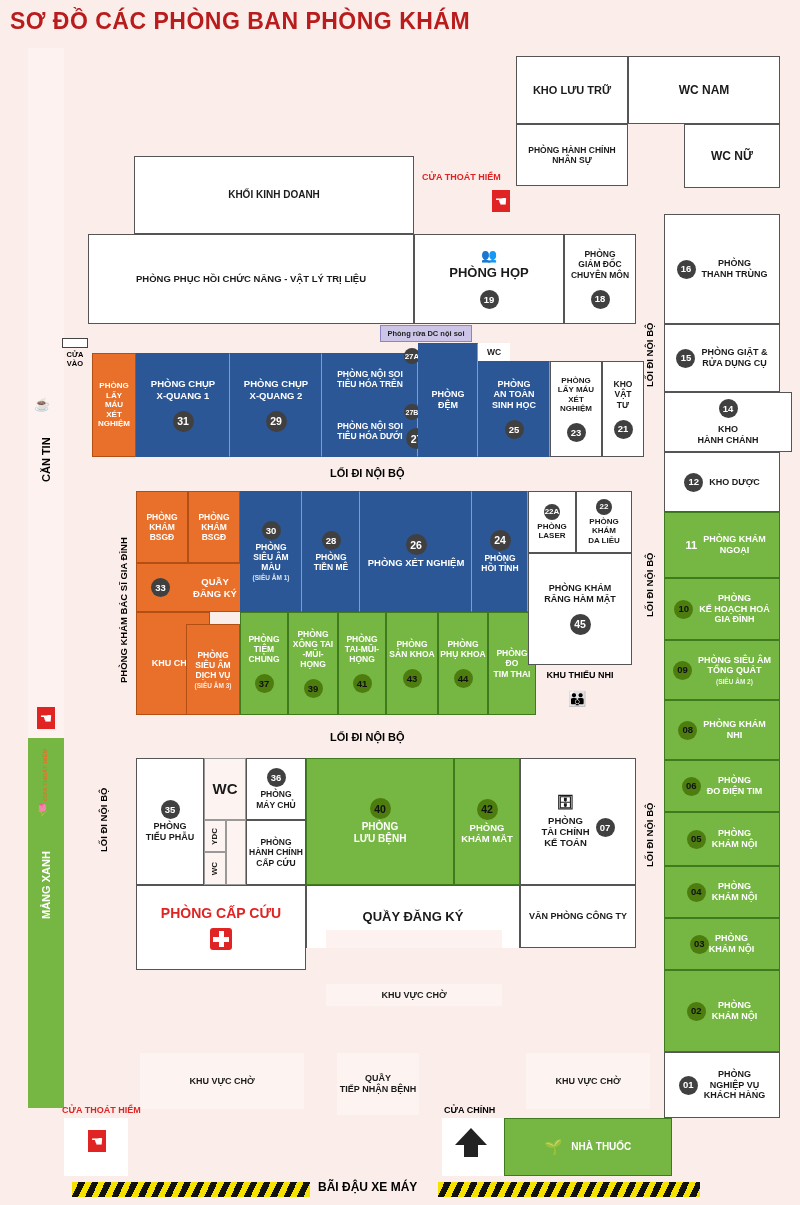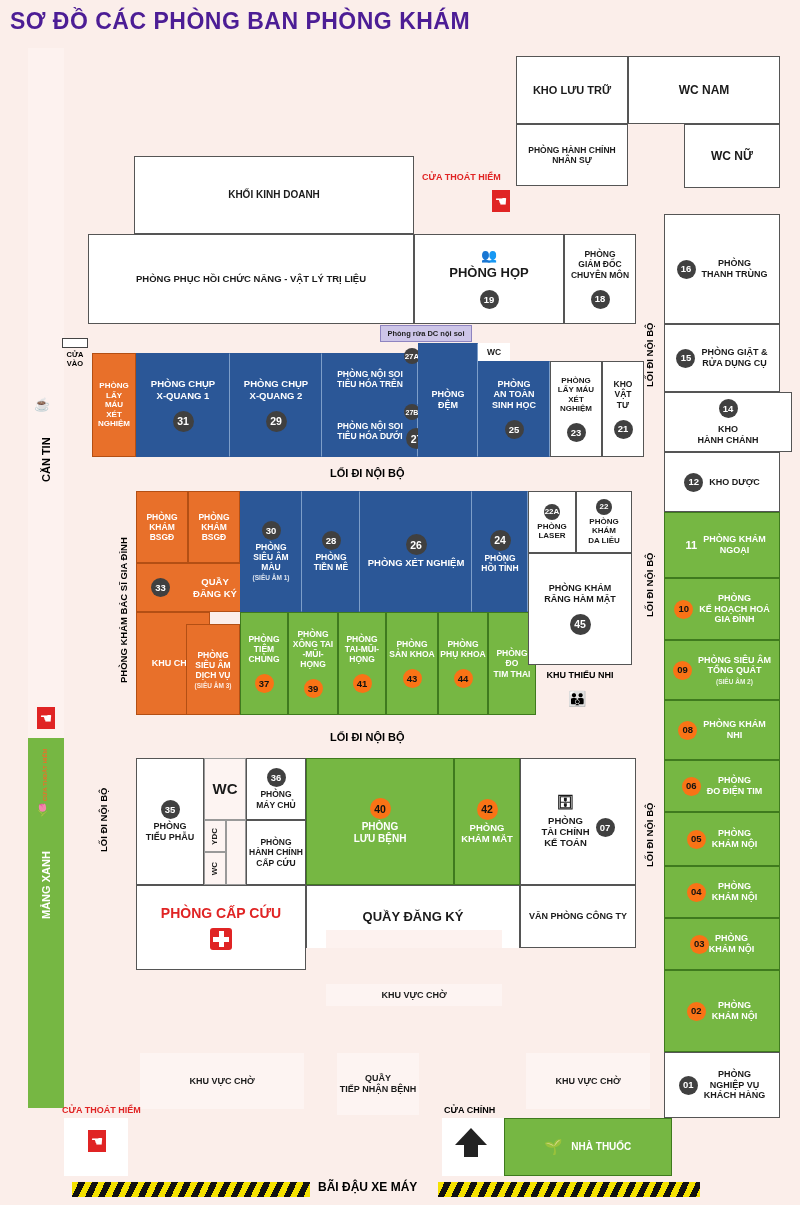--- a/index.html
+++ b/index.html
@@ -9,21 +9,21 @@
     font-family: "Liberation Sans", sans-serif;
     position: relative;
     overflow: hidden;
   }
   .abs { position: absolute; }
 
   
   #title {
     left: 10px; top: 8px;
     font-size: 23px; font-weight: bold; letter-spacing: .5px;
-    color: #4c1d95;
+    color: #b91c1c;
   }
 
   
   .room {
     position: absolute;
     border: 1px solid #555;
     display: flex;
     flex-direction: column;
     align-items: center;
     justify-content: center;
@@ -45,21 +45,21 @@
   .sub { font-size:6.5px; font-weight:bold; opacity:.85; margin-top:2px;}
 
   
   .badge {
     width: 19px; height: 19px; border-radius: 50%;
     display: flex; align-items: center; justify-content: center;
     font-size: 9.5px; font-weight: bold;
     flex: none;
   }
   .badge.g { background:#404040; color:#fff; }
-  .badge.w { background:#f97316; color:#111; }
+  .badge.w { background:#4d7c0f; color:#111; }
   .badge.sm { width:16px; height:16px; font-size:8px;}
   .badge.lg { width:21px; height:21px; font-size:10.5px;}
   .badge-below { margin-top:10px; }
   .badge-above { margin-bottom:2px; }
 
   
   .vlabel {
     position:absolute;
     writing-mode: vertical-rl;
     transform: rotate(180deg);

